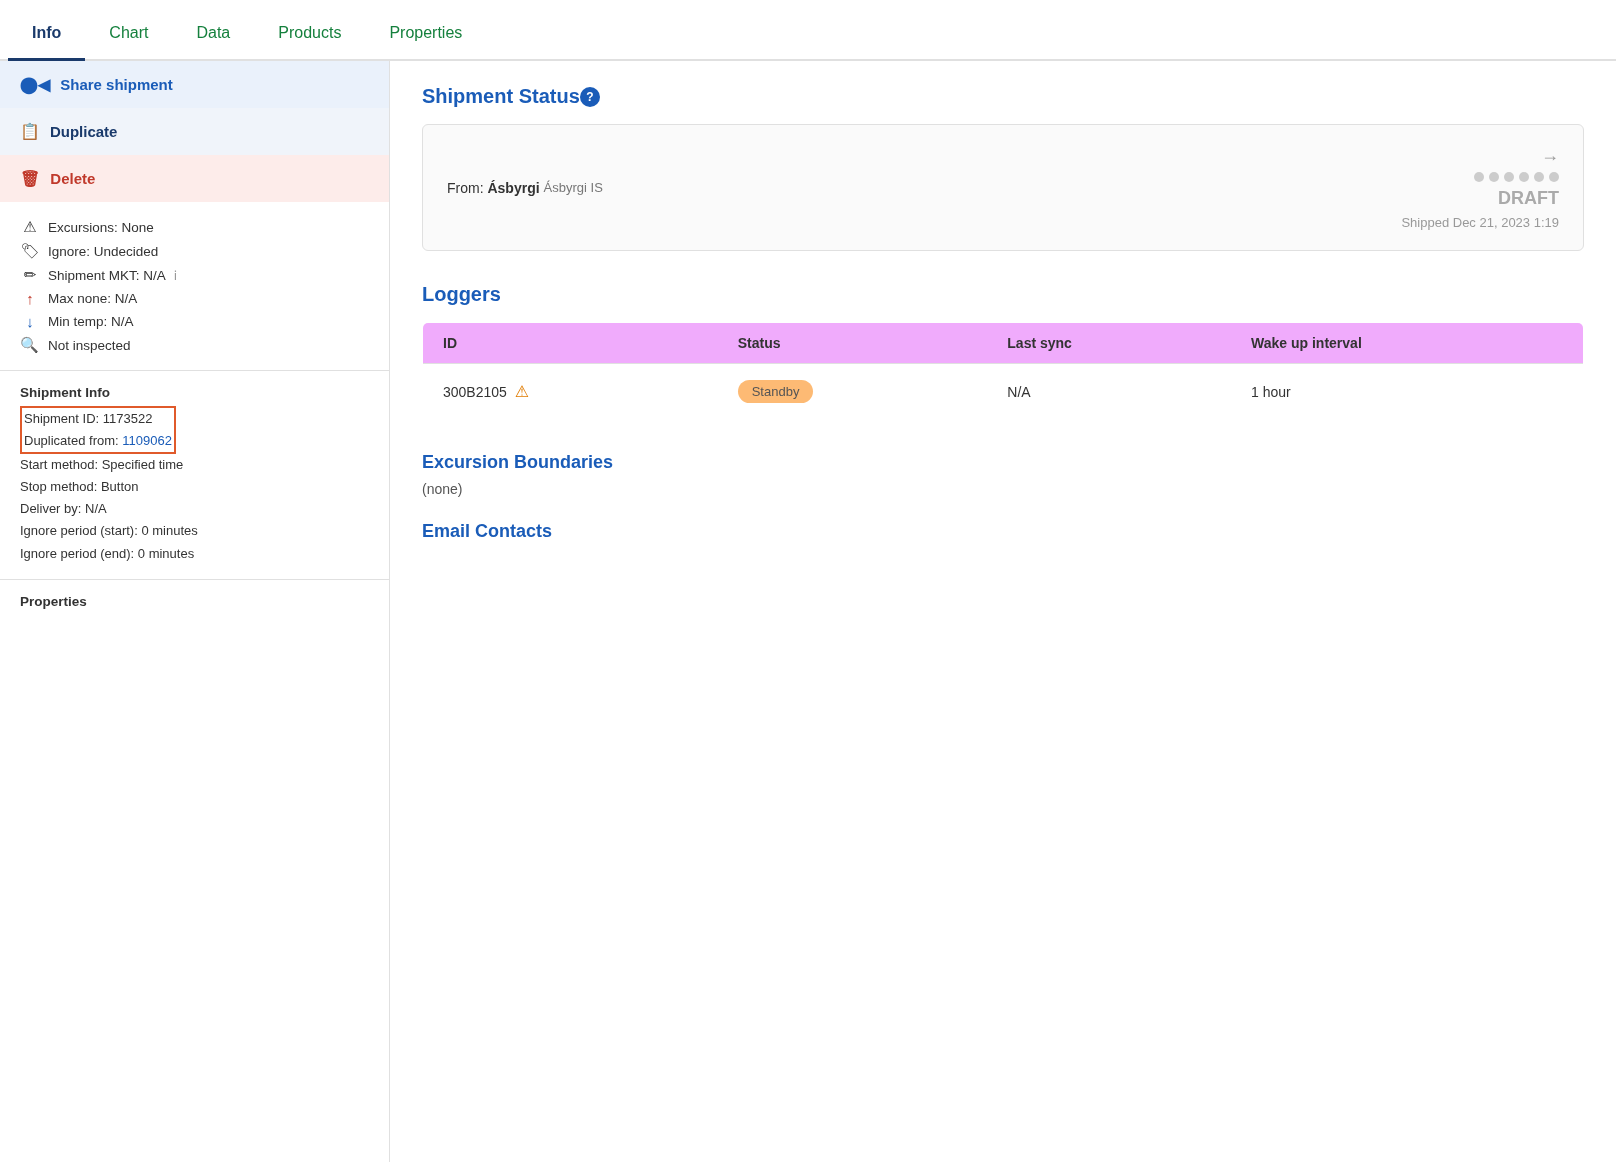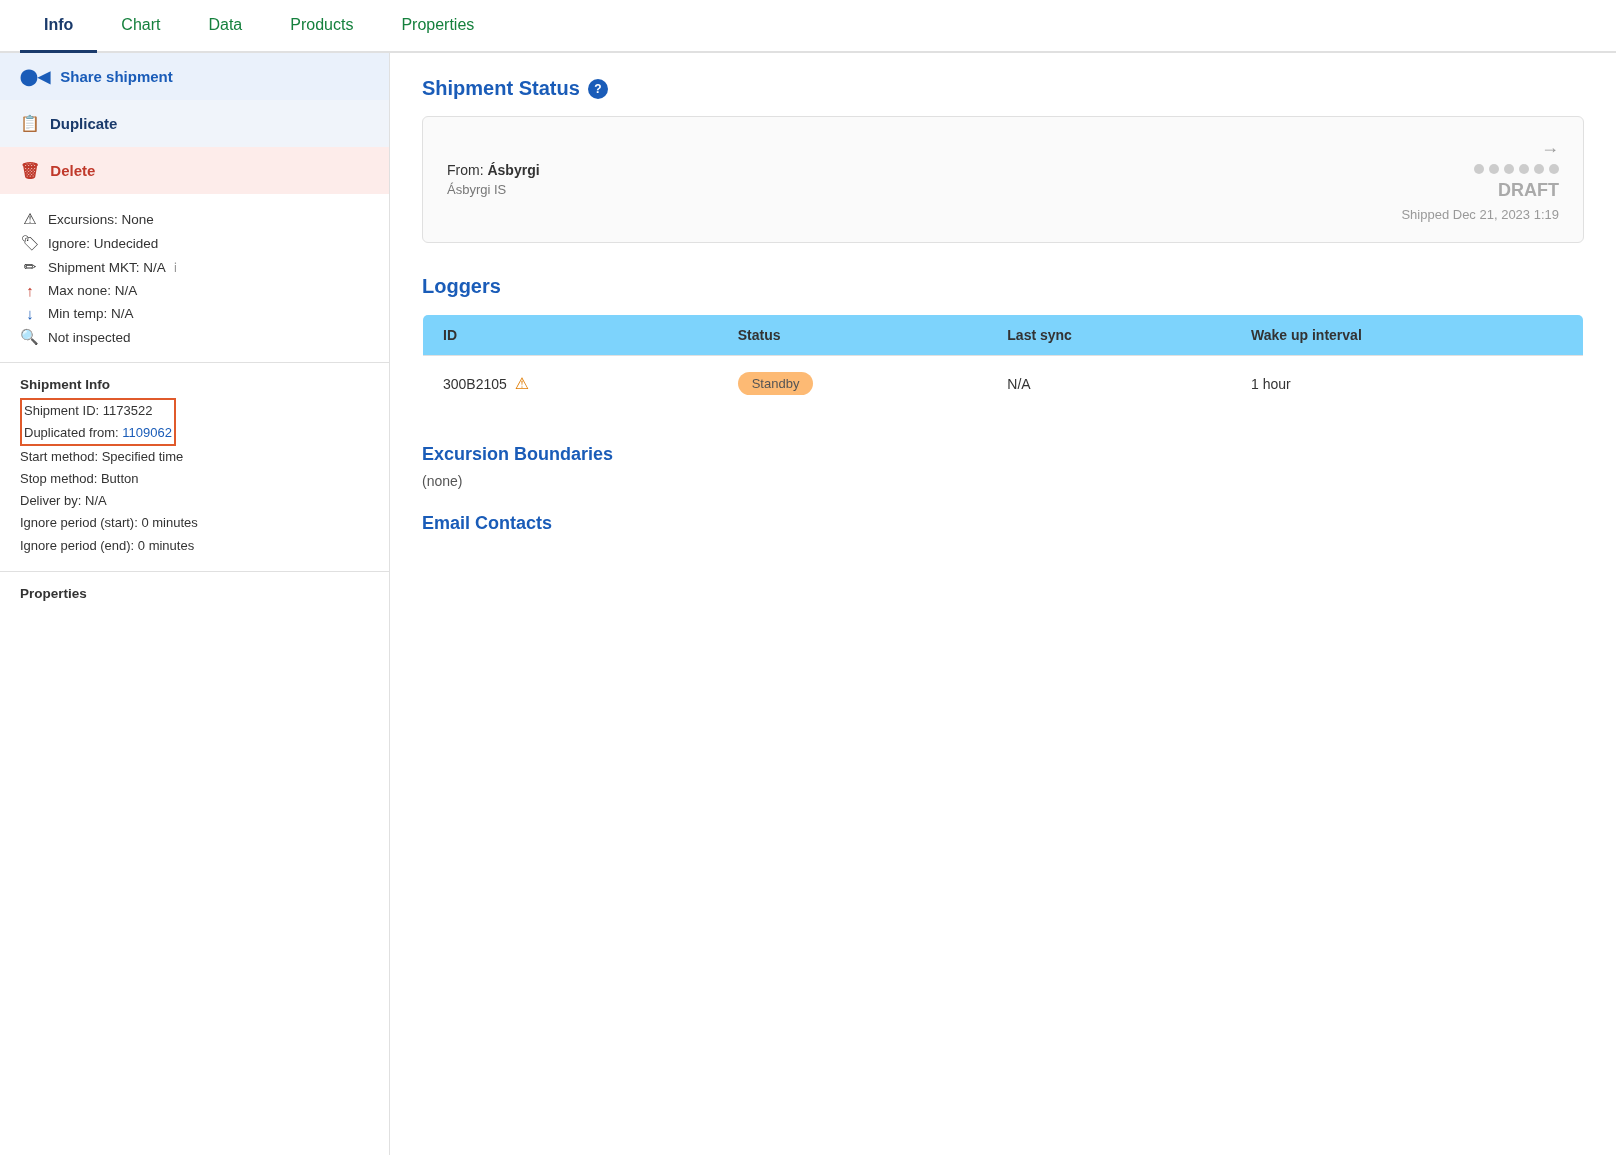--- a/index.html
+++ b/index.html
@@ -1,19 +1,19 @@
 <!DOCTYPE html>
 <html><head>
   <meta charset="utf-8">
   <style>
     * { box-sizing: border-box; margin: 0; padding: 0; }
     body { font-family: -apple-system, BlinkMacSystemFont, 'Segoe UI', sans-serif; font-size: 14px; color: #333; background: #fff; }
 
     
-    .tabs { display: flex; border-bottom: 2px solid #e0e0e0; padding: 0 20px; }
+    .tabs { display: flex; border-bottom: 2px solid #e0e0e0; padding: 0 8px; margin-top: 8px; }
     .tab {
       padding: 16px 24px;
       cursor: pointer;
       font-size: 16px;
       color: #15803d;
       border-bottom: 3px solid transparent;
       margin-bottom: -2px;
       font-weight: 400;
     }
     .tab.active {
@@ -52,49 +52,49 @@
     .shipment-id-box { border: 2px solid #e05a2b; display: inline-block; padding: 0 2px; }
     .link { color: #1a5cb8; text-decoration: none; cursor: pointer; }
 
     .properties-section { padding: 14px 20px; }
     .properties-section h4 { font-size: 13.5px; font-weight: 700; margin-bottom: 6px; }
     .properties-section p { font-size: 13px; line-height: 1.6; color: #333; }
 
     
     .main-content { flex: 1; overflow-y: auto; padding: 24px 32px; }
 
-    .section-title { font-size: 20px; font-weight: 600; color: #1a5cb8; margin-bottom: 16px; display: flex; align-items: center; gap: 8px; }
+    .section-title { font-size: 20px; font-weight: 600; color: #1a5cb8; margin-bottom: 16px; display: flex; align-items: center; }
     .help-icon {
       width: 20px; height: 20px; border-radius: 50%; background: #1a5cb8; color: #fff;
       font-size: 12px; display: inline-flex; align-items: center; justify-content: center;
       font-weight: 700; cursor: pointer;
     }
 
     
     .status-card {
       border: 1px solid #e0e0e0; border-radius: 6px; padding: 20px 24px;
       display: flex; align-items: center; justify-content: space-between;
       margin-bottom: 32px; background: #fafafa;
     }
-    .status-from { display: flex; flex-direction: column; gap: 4px; }
+    .status-from { display: flex; flex-direction: row; gap: 4px; }
     .status-from .sub { font-size: 13px; color: #777; }
 
     .status-right { text-align: right; display: flex; flex-direction: column; align-items: flex-end; gap: 6px; }
     .arrow-line { display: flex; align-items: center; gap: 4px; }
     .arrow { font-size: 18px; color: #999; }
     .dots { display: flex; gap: 5px; }
     .dot { width: 10px; height: 10px; border-radius: 50%; background: #ccc; }
     .status-draft { font-size: 18px; font-weight: 700; color: #aaa; }
     .shipped-date { font-size: 13px; color: #999; }
 
     
     .loggers-section { margin-bottom: 32px; }
     .loggers-table { width: 100%; border-collapse: collapse; border: 1px solid #e0e0e0; border-radius: 6px; overflow: hidden; }
     .loggers-table th {
-      background: #7dd3fc; padding: 12px 20px; text-align: left;
+      background: #f0abfc; padding: 12px 20px; text-align: left;
       font-size: 14px; font-weight: 600; color: #333;
       border-bottom: 1px solid #e0e0e0;
     }
     .loggers-table td { padding: 16px 20px; font-size: 14px; color: #333; border-bottom: 1px solid #f0f0f0; }
     .logger-id-cell { display: flex; align-items: center; gap: 8px; }
     .warning-icon { color: #e07b00; font-size: 16px; }
 
     .standby-badge {
       background: #fdba74; color: #555; padding: 4px 14px;
       border-radius: 20px; font-size: 13px; font-weight: 500;

